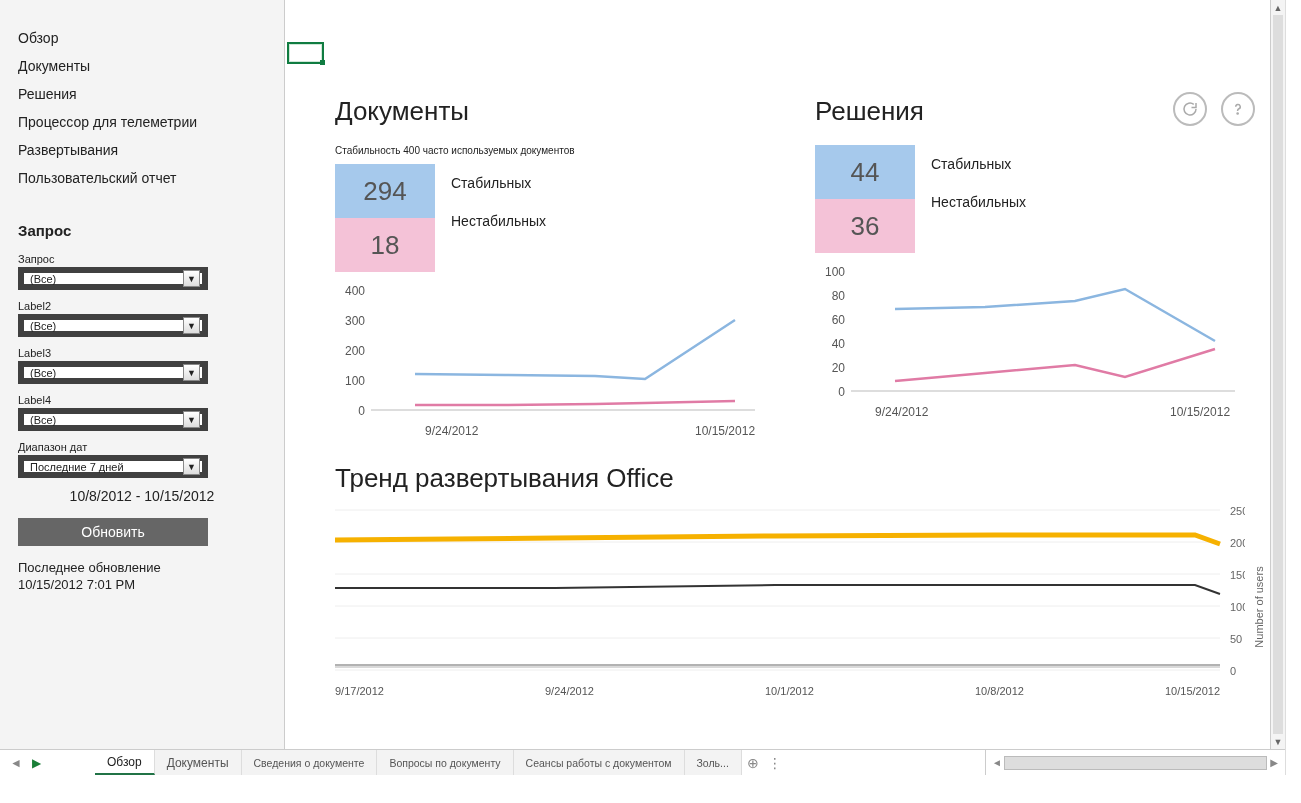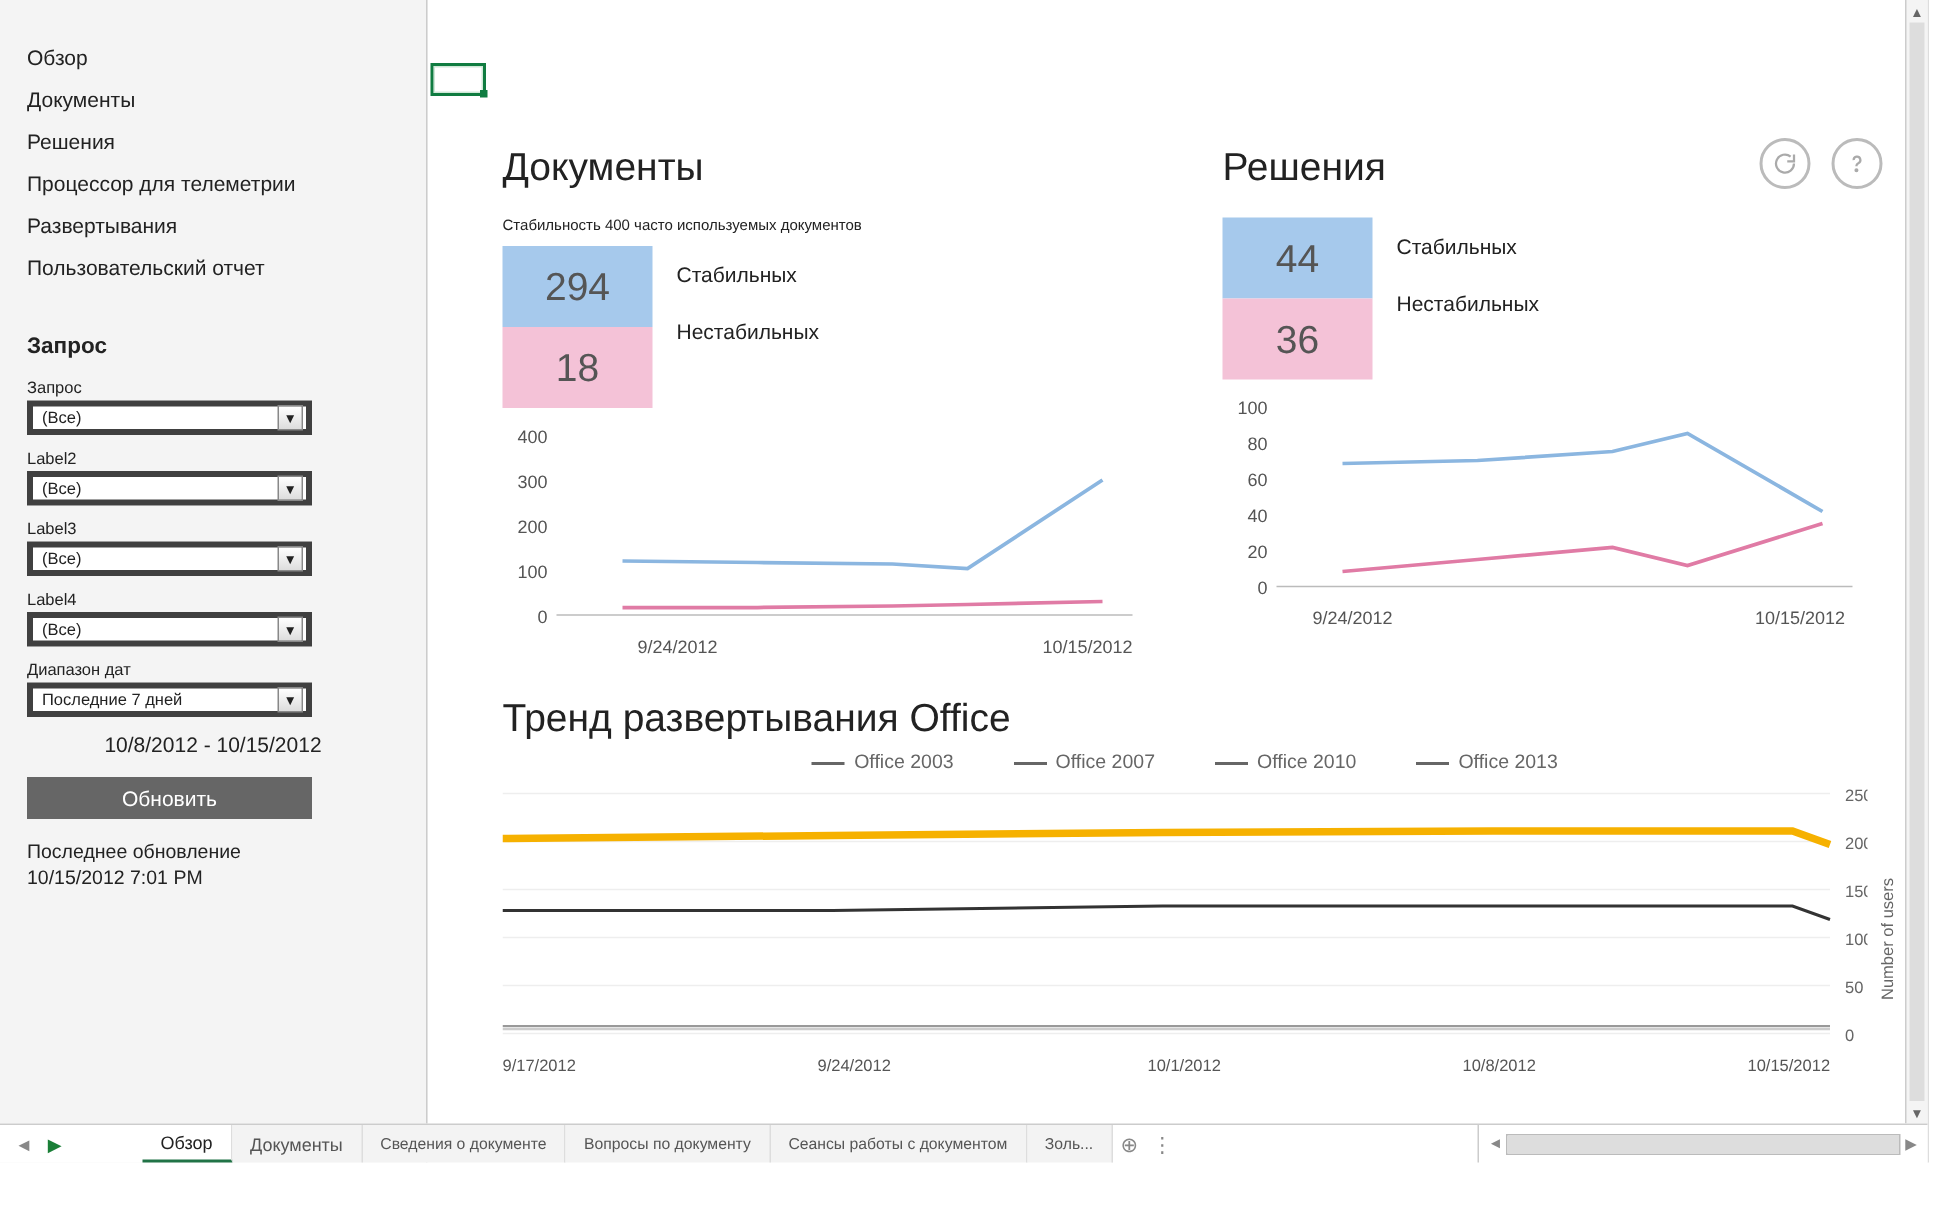--- a/index.html
+++ b/index.html
@@ -3,21 +3,21 @@
 <meta charset="utf-8">
 <style>
   html,body{margin:0;padding:0;height:100%;font-family:"Segoe UI",Arial,sans-serif;font-size:13px;color:#222;background:#fff}
   *{box-sizing:border-box}
   .app{display:flex;height:775px;width:1286px;border-right:1px solid #ddd;position:relative}
   
   .side{width:290px;background:#f4f4f4;border-right:1px solid #ccc;padding:24px 18px 0 18px;display:flex;flex-direction:column}
   .nav a{display:block;padding:6px 0;color:#222;text-decoration:none;font-size:14px;cursor:pointer}
   .side h4{margin:30px 0 4px 0;font-weight:700;font-size:15px}
   .flab{font-size:11px;margin-top:10px}
-  .sel{width:190px;height:23px;border:4px solid #404040;background:#fff;display:flex;align-items:center;justify-content:space-between;padding:0 2px 0 6px;font-size:11px;margin-top:2px;cursor:pointer}
+  .sel{width:190px;height:23px;border:6px solid #404040;background:#fff;display:flex;align-items:center;justify-content:space-between;padding:0 2px 0 6px;font-size:11px;margin-top:2px;cursor:pointer}
   .sel .btn{width:17px;height:17px;border:1px solid #888;display:flex;align-items:center;justify-content:center;font-size:9px;background:linear-gradient(#fff,#ddd)}
   .range{font-size:14px;text-align:center;margin:10px 0 14px 0}
   .refresh{width:190px;height:28px;background:#666;color:#fff;border:none;font-size:14px;cursor:pointer}
   .last{font-size:13px;text-align:left;margin-top:14px;line-height:1.3}
   
   .main{flex:1;position:relative;padding:0}
   .cellsel{position:absolute;left:2px;top:42px;width:37px;height:22px;border:2px solid #107c41;box-shadow:0 0 0 1px #cfe8d7 inset}
   .cellsel::after{content:"";position:absolute;right:-3px;bottom:-3px;width:5px;height:5px;background:#107c41}
   .iconbar{position:absolute;right:30px;top:92px;display:flex;gap:14px}
   .circ{width:34px;height:34px;border:2px solid #bbb;border-radius:50%;display:flex;align-items:center;justify-content:center;color:#aaa;cursor:pointer}
@@ -193,26 +193,20 @@
             <polyline points="80,120 170,112 260,104 310,116 400,88" fill="none" stroke="#e07ba5" stroke-width="2.5"></polyline>
             <text x="60" y="155" font-size="12" fill="#555">9/24/2012</text>
             <text x="355" y="155" font-size="12" fill="#555">10/15/2012</text>
           </svg>
         </div>
       </div>
     </div>
 
     <div class="trend">
       <h2>Тренд развертывания Office</h2>
-      <div class="legend">
-        <span class="lg0">Office 2003</span>
-        <span class="lg1">Office 2007</span>
-        <span class="lg2">Office 2010</span>
-        <span class="lg3">Office 2013</span>
-      </div>
       <div style="position:relative">
         <svg width="910" height="210" viewBox="0 0 910 210">
           <g font-size="11" fill="#666">
             <text x="895" y="15" text-anchor="start">250</text>
             <text x="895" y="47" text-anchor="start">200</text>
             <text x="895" y="79" text-anchor="start">150</text>
             <text x="895" y="111" text-anchor="start">100</text>
             <text x="895" y="143" text-anchor="start">50</text>
             <text x="895" y="175" text-anchor="start">0</text>
           </g>

